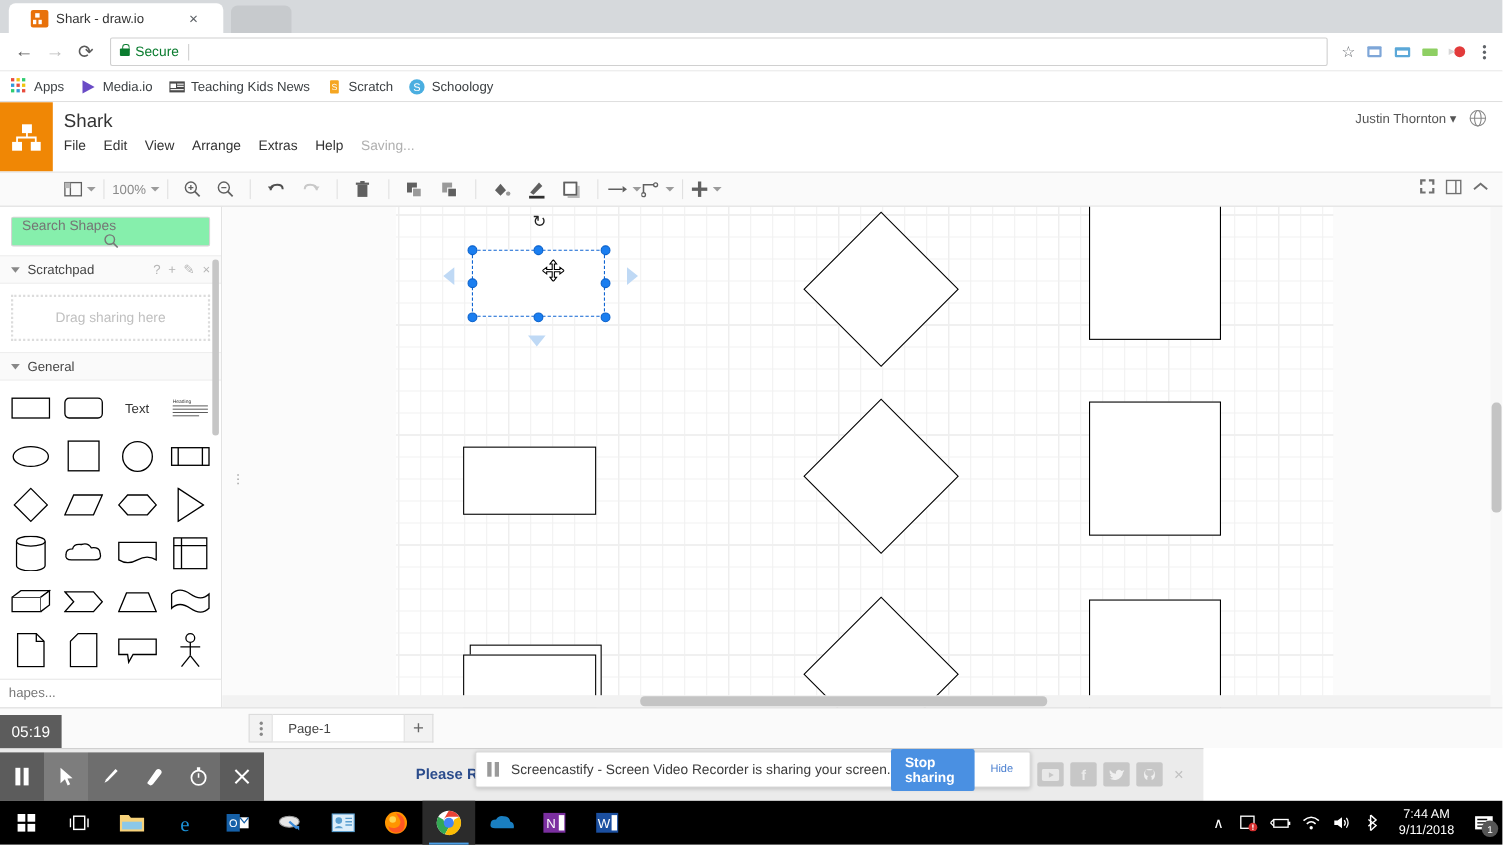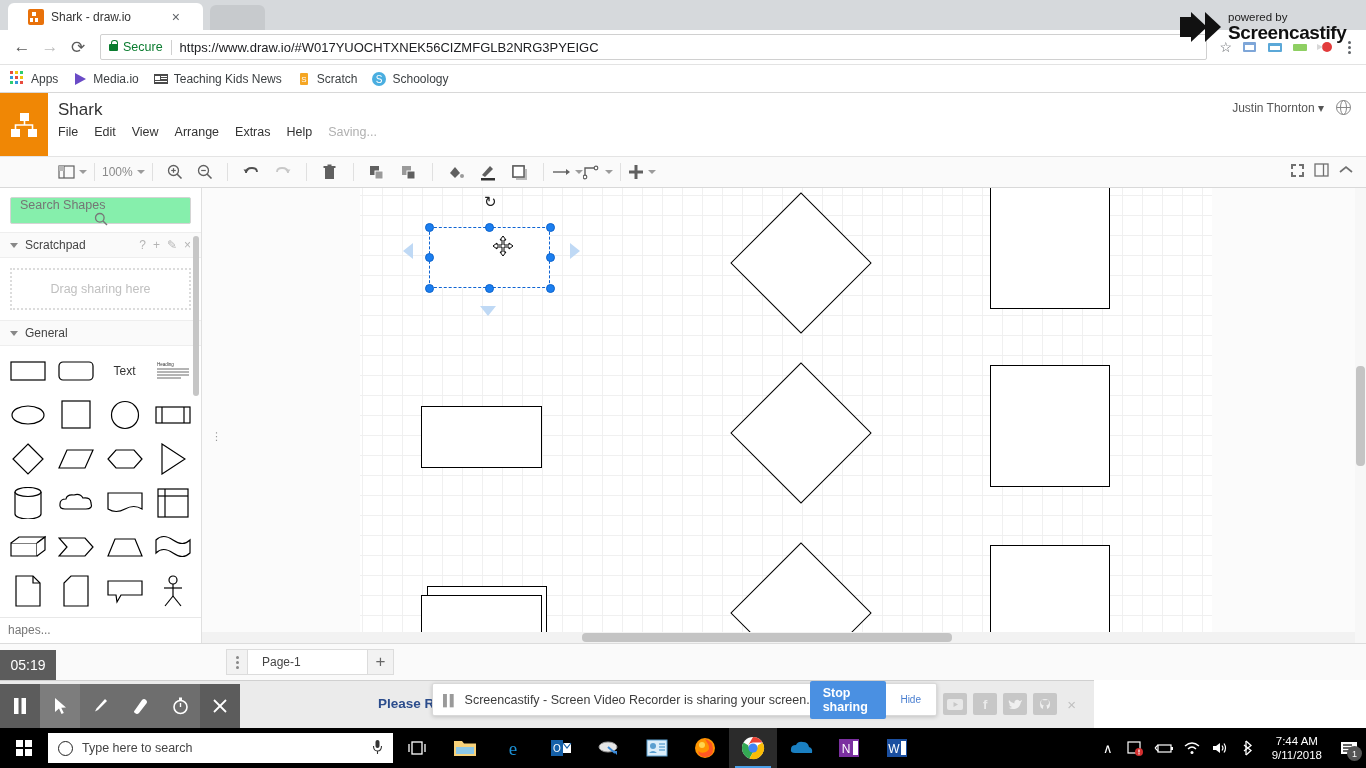--- a/index.html
+++ b/index.html
@@ -414,21 +414,20 @@
   </div>
 
   <div class="chrome-toolbar">
     <div class="nav-btn">←</div>
     <div class="nav-btn disabled">→</div>
     <div class="nav-btn">⟳</div>
     <div class="omnibox">
       <span class="lock-ico"></span>
       <span class="secure-txt">Secure</span>
       <span class="omni-sep"></span>
-      <span class="omni-url">https://www.draw.io/#W017YUOCHTXNEK56CIZMFGLB2NRG3PYEIGC</span>
     </div>
     <div class="star-ico">☆</div>
     <div class="ext-ico">
       <svg width="22" height="22" viewBox="0 0 22 22">
           <rect x="4" y="6" width="13" height="10" rx="1" fill="#7ea6d8"></rect>
           <rect x="6" y="9" width="9" height="5" fill="#fff"></rect>
         </svg>
     </div>
     <div class="ext-ico">
       <svg width="22" height="22" viewBox="0 0 22 22">
@@ -996,54 +995,30 @@
         </svg>
     </div>
     <div class="cast-btn cb-close">
       <svg width="16" height="16" viewBox="0 0 16 16">
           <line x1="2" y1="2" x2="14" y2="14" stroke="#fff" stroke-width="1.8"></line>
           <line x1="14" y1="2" x2="2" y2="14" stroke="#fff" stroke-width="1.8"></line>
         </svg>
     </div>
   </div>
 
-  <div class="watermark">
-    <span class="wm-arrow">
-      <svg width="44" height="34" viewBox="0 0 44 34">
-        <rect x="0" y="7" width="13" height="20" fill="#111"></rect>
-        <path d="M11 2 L27 17 L11 32 Z" fill="#111"></path>
-        <path d="M25 2 L41 17 L25 32 Z" fill="#111"></path>
-      </svg>
-    </span>
-    <span class="wm-txt">
-      <span class="wm-small">powered by</span>
-      <span class="wm-big">Screencastify</span>
-    </span>
-  </div>
 
   <div class="taskbar">
     <div class="tb-start">
       <span class="win-logo">
           <i></i>
           <i></i>
           <i></i>
           <i></i>
         </span>
     </div>
-    <div class="tb-search">
-      <span class="tb-search-circle"></span>
-      <span class="tb-search-txt">Type here to search</span>
-      <span class="tb-mic">
-        <svg width="11" height="16" viewBox="0 0 11 16">
-            <rect x="3.5" y="1" width="4" height="8" rx="2" fill="#333"></rect>
-            <path d="M1.5 7 Q1.5 12 5.5 12 Q9.5 12 9.5 7" stroke="#333" fill="none" stroke-width="1.1"></path>
-            <line x1="5.5" y1="12" x2="5.5" y2="15" stroke="#333" stroke-width="1.1"></line>
-          </svg>
-      </span>
-    </div>
     <div class="tb-taskview">
       <svg width="18" height="16" viewBox="0 0 18 16">
           <rect x="4" y="2" width="10" height="12" stroke="#fff" fill="none" stroke-width="1.3"></rect>
           <line x1="1" y1="4" x2="1" y2="12" stroke="#fff" stroke-width="1.3"></line>
           <line x1="17" y1="4" x2="17" y2="12" stroke="#fff" stroke-width="1.3"></line>
         </svg>
     </div>
 
     <div class="tb-app">
       <svg width="24" height="20" viewBox="0 0 24 20">

